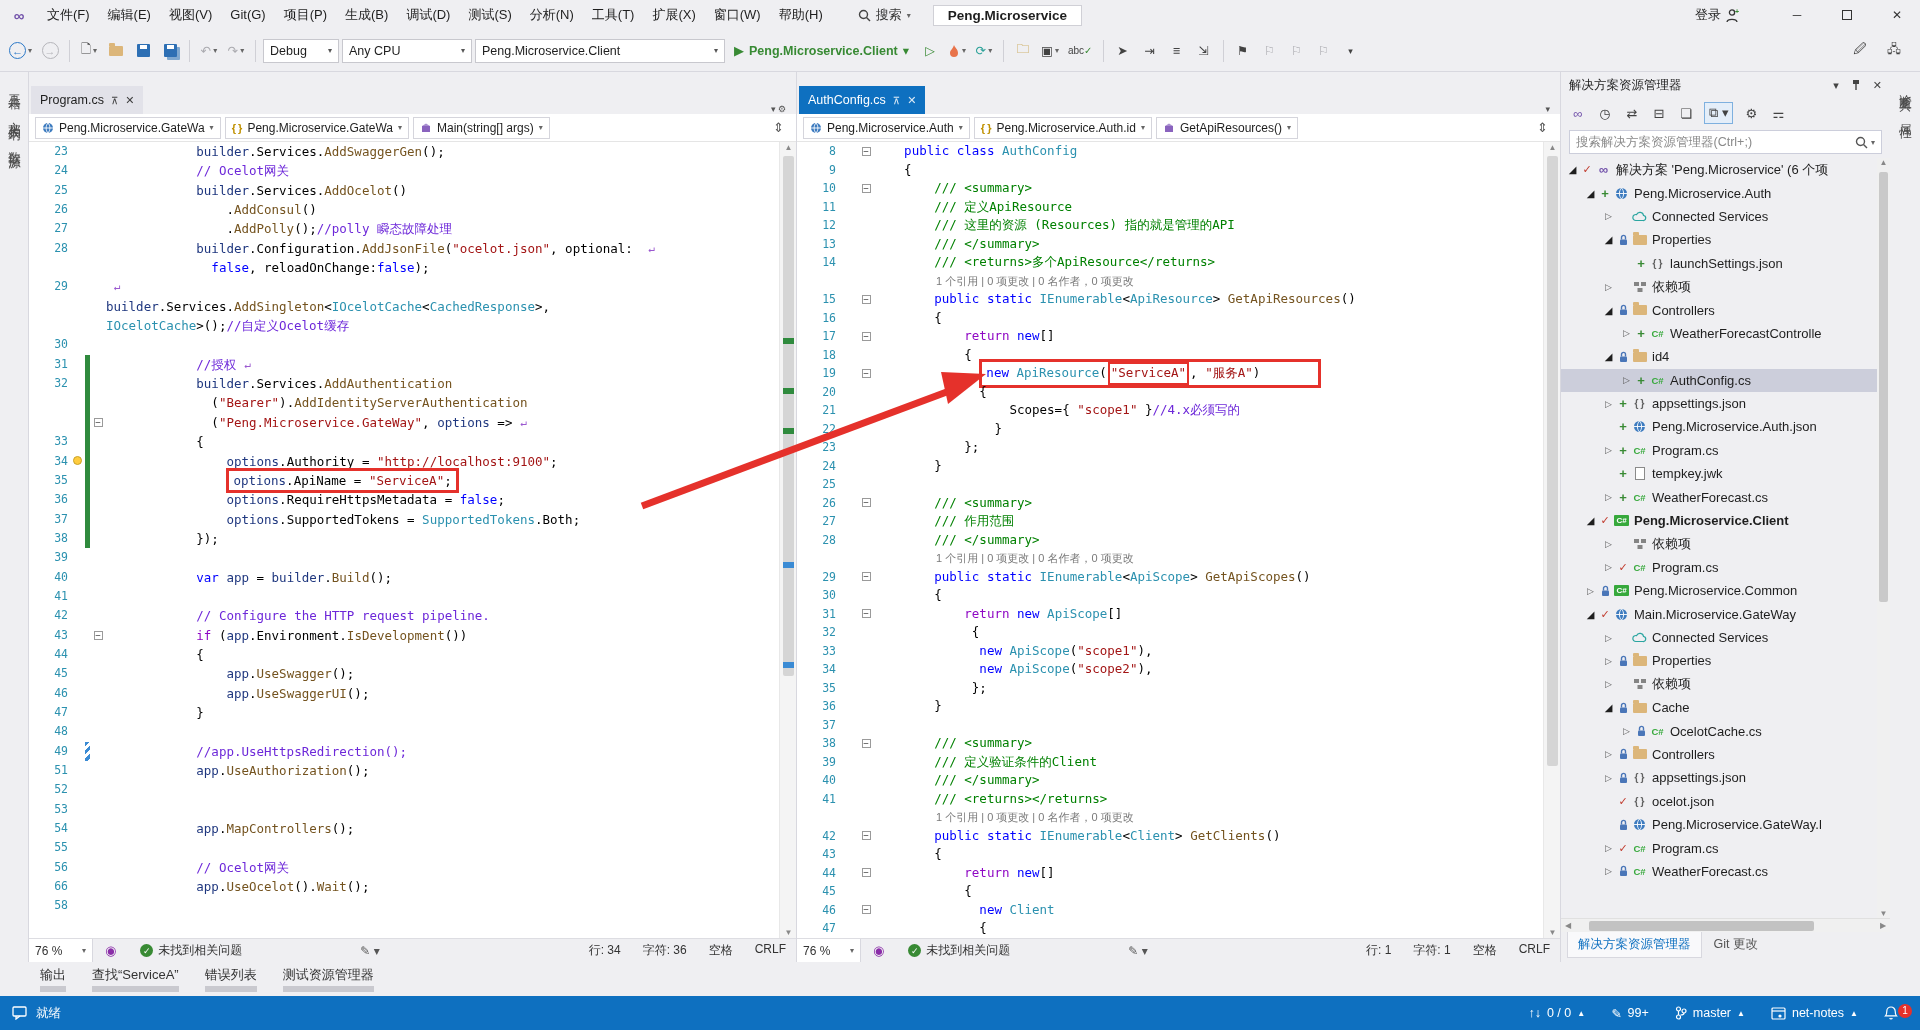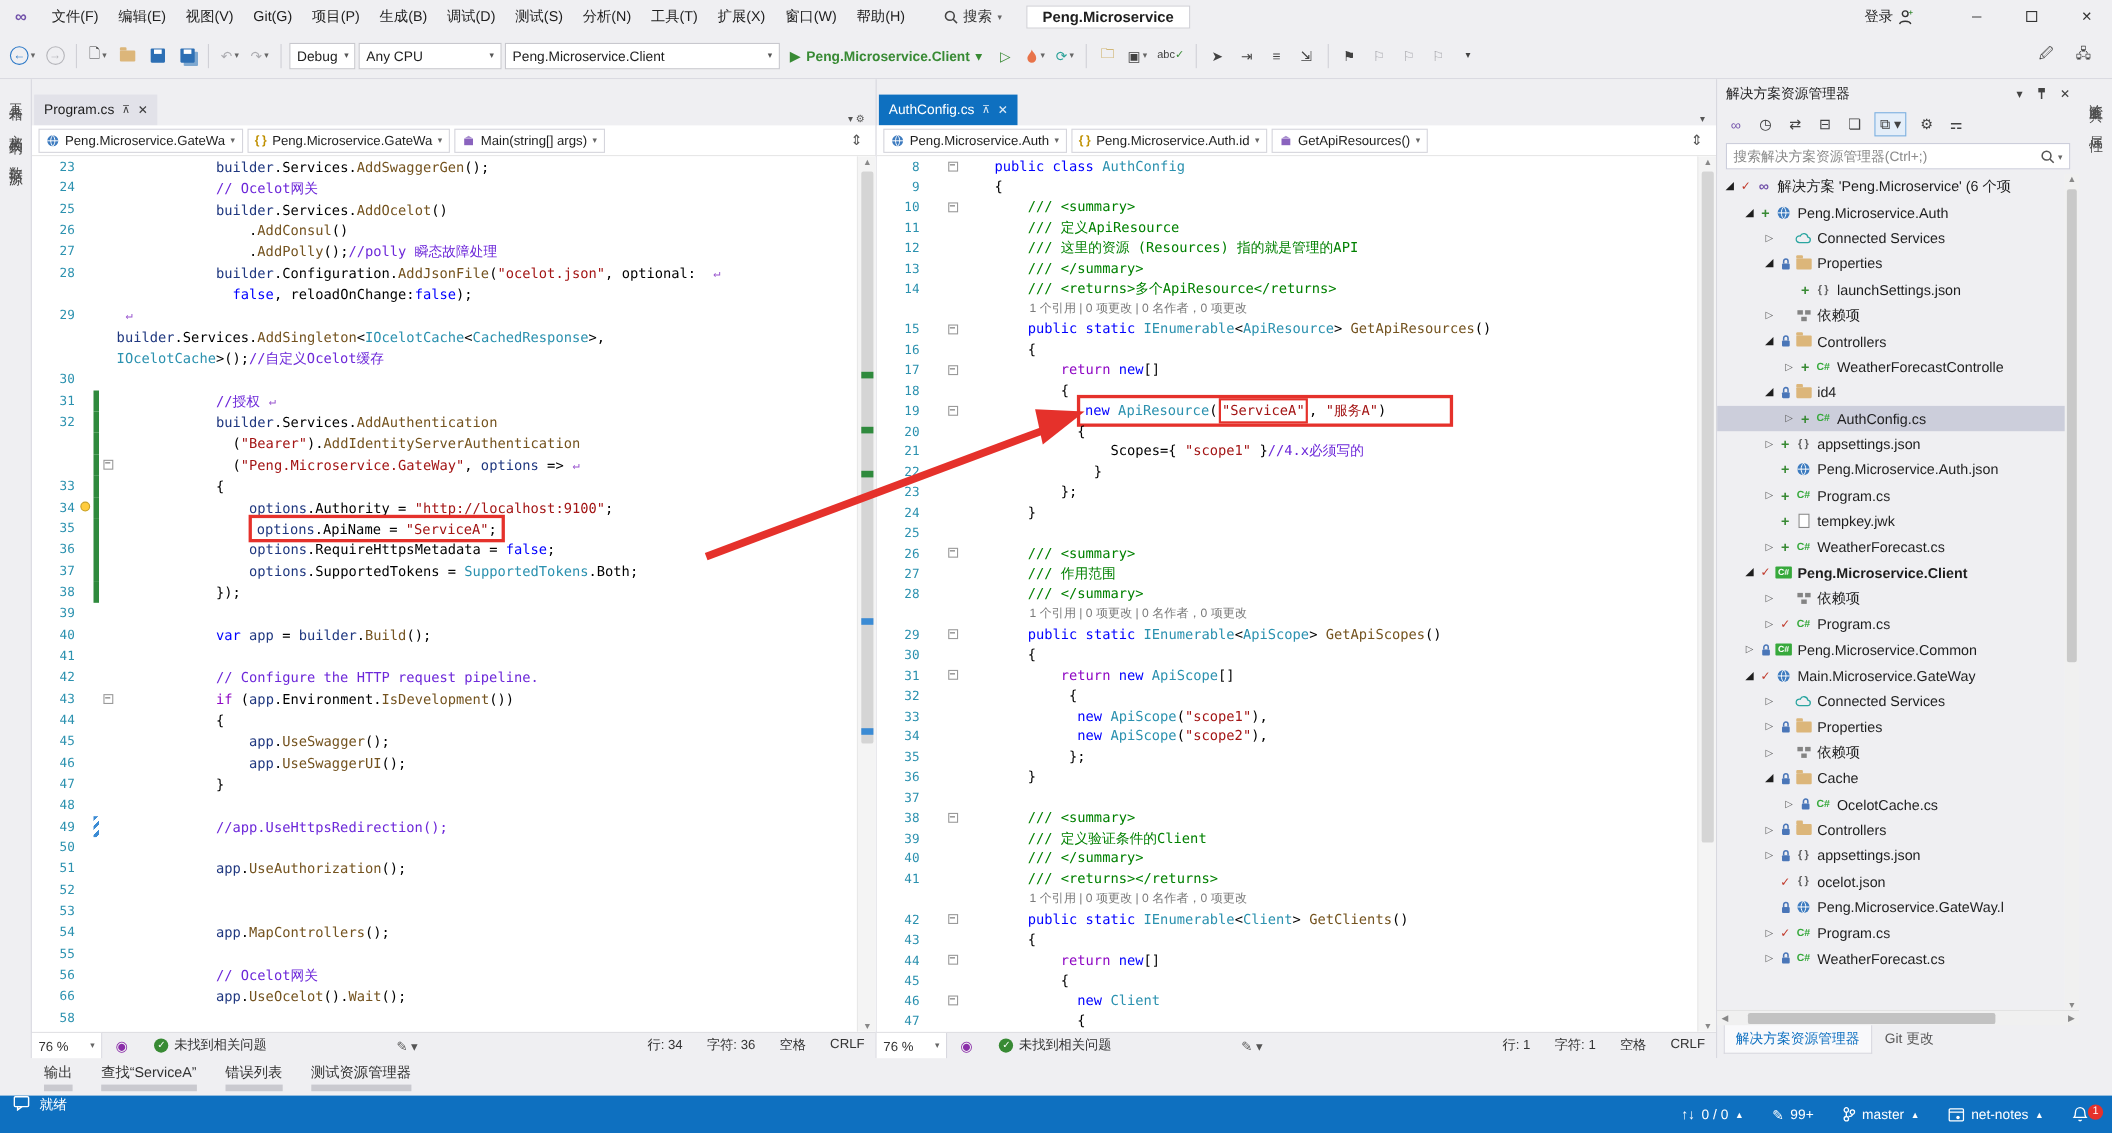--- a/index.html
+++ b/index.html
@@ -120,21 +120,21 @@
   .treevscroll .ar{position:absolute;left:0;width:13px;text-align:center;font-size:8px;color:#888}
   .treevscroll .tvt{position:absolute;left:2px;width:9px;top:14px;height:430px;background:#C9C9C9;border-radius:2px}
 
   
   .paneltabs{height:34px;background:#EFEFF2;display:flex;align-items:center;padding-left:40px;gap:26px;flex:none}
   .ptab{display:flex;flex-direction:column}
   .ptab .lbl{font-size:13px;color:#333}
   .ptab .bar{height:6px;background:#C9C9CF;margin-top:2px}
 
   
-  .statusbar{height:34px;background:#0E70C0;color:#fff;display:flex;font-size:12.5px;flex:none;padding:0 12px;gap:8px}
+  .statusbar{height:34px;background:#0E70C0;color:#fff;display:flex;align-items:center;font-size:12.5px;flex:none;padding:0 12px;gap:8px}
   .sb-right{margin-left:auto;display:flex;align-items:center;gap:26px}
   .sbitem{display:flex;align-items:center;gap:6px}
   .sbitem .car{font-size:8px}
   .bellwrap{position:relative;padding-right:10px}
   .bellbadge{position:absolute;top:-2px;right:-4px;background:#E5312B;color:#fff;font-size:10px;min-width:14px;height:14px;border-radius:7px;display:flex;align-items:center;justify-content:center;padding:0 2px}
 
   .overlay{position:absolute;inset:0;pointer-events:none;z-index:50}
 </style>
 </head>
 <body>
@@ -200,21 +200,21 @@
     <span class="tbtn">
         <span class="floppy"></span>
       </span>
     <span class="tbtn">
         <span class="floppy floppy2"></span>
       </span>
     <span class="sep"></span>
     <span class="tbtn dis">↶<span class="car">▾</span></span>
     <span class="tbtn dis">↷<span class="car">▾</span></span>
     <span class="sep"></span>
-    <span class="combo" style="width:60px">
+    <span class="combo" style="width:76px">
         <span>Debug</span>
         <span class="car">▾</span>
       </span>
     <span class="combo" style="width:130px">
         <span>Any CPU</span>
         <span class="car">▾</span>
       </span>
     <span class="combo" style="width:250px">
         <span>Peng.Microservice.Client</span>
         <span class="car">▾</span>
@@ -320,21 +320,20 @@
             <div class="crow"><span class="lno">40</span><span class="im"></span><span class="cbar"></span><span class="fold"></span><span class="codeln"><span class="sg-p">            </span><span class="sg-k">var</span><span class="sg-p"> </span><span class="sg-l">app</span><span class="sg-p"> = </span><span class="sg-l">builder</span><span class="sg-p">.</span><span class="sg-m">Build</span><span class="sg-p">();</span></span></div>
             <div class="crow"><span class="lno">41</span><span class="im"></span><span class="cbar"></span><span class="fold"></span><span class="codeln"></span></div>
             <div class="crow"><span class="lno">42</span><span class="im"></span><span class="cbar"></span><span class="fold"></span><span class="codeln"><span class="sg-p">            </span><span class="sg-cm">// Configure the HTTP request pipeline.</span></span></div>
             <div class="crow"><span class="lno">43</span><span class="im"></span><span class="cbar"></span><span class="fold"><span class="foldbox">−</span></span><span class="codeln"><span class="sg-p">            </span><span class="sg-c">if</span><span class="sg-p"> (</span><span class="sg-l">app</span><span class="sg-p">.Environment.</span><span class="sg-m">IsDevelopment</span><span class="sg-p">())</span></span></div>
             <div class="crow"><span class="lno">44</span><span class="im"></span><span class="cbar"></span><span class="fold"></span><span class="codeln"><span class="sg-p">            {</span></span></div>
             <div class="crow"><span class="lno">45</span><span class="im"></span><span class="cbar"></span><span class="fold"></span><span class="codeln"><span class="sg-p">                </span><span class="sg-l">app</span><span class="sg-p">.</span><span class="sg-m">UseSwagger</span><span class="sg-p">();</span></span></div>
             <div class="crow"><span class="lno">46</span><span class="im"></span><span class="cbar"></span><span class="fold"></span><span class="codeln"><span class="sg-p">                </span><span class="sg-l">app</span><span class="sg-p">.</span><span class="sg-m">UseSwaggerUI</span><span class="sg-p">();</span></span></div>
             <div class="crow"><span class="lno">47</span><span class="im"></span><span class="cbar"></span><span class="fold"></span><span class="codeln"><span class="sg-p">            }</span></span></div>
             <div class="crow"><span class="lno">48</span><span class="im"></span><span class="cbar"></span><span class="fold"></span><span class="codeln"></span></div>
             <div class="crow"><span class="lno">49</span><span class="im"></span><span class="cbar blue"></span><span class="fold"></span><span class="codeln"><span class="sg-p">            </span><span class="sg-cm">//app.UseHttpsRedirection();</span></span></div>
-            <div class="crow"><span class="lno">50</span><span class="im"></span><span class="cbar"></span><span class="fold"></span><span class="codeln"></span></div>
             <div class="crow"><span class="lno">51</span><span class="im"></span><span class="cbar"></span><span class="fold"></span><span class="codeln"><span class="sg-p">            </span><span class="sg-l">app</span><span class="sg-p">.</span><span class="sg-m">UseAuthorization</span><span class="sg-p">();</span></span></div>
             <div class="crow"><span class="lno">52</span><span class="im"></span><span class="cbar"></span><span class="fold"></span><span class="codeln"></span></div>
             <div class="crow"><span class="lno">53</span><span class="im"></span><span class="cbar"></span><span class="fold"></span><span class="codeln"></span></div>
             <div class="crow"><span class="lno">54</span><span class="im"></span><span class="cbar"></span><span class="fold"></span><span class="codeln"><span class="sg-p">            </span><span class="sg-l">app</span><span class="sg-p">.</span><span class="sg-m">MapControllers</span><span class="sg-p">();</span></span></div>
             <div class="crow"><span class="lno">55</span><span class="im"></span><span class="cbar"></span><span class="fold"></span><span class="codeln"></span></div>
             <div class="crow"><span class="lno">56</span><span class="im"></span><span class="cbar"></span><span class="fold"></span><span class="codeln"><span class="sg-p">            </span><span class="sg-cm">// Ocelot网关</span></span></div>
             <div class="crow"><span class="lno">66</span><span class="im"></span><span class="cbar"></span><span class="fold"></span><span class="codeln"><span class="sg-p">            </span><span class="sg-l">app</span><span class="sg-p">.</span><span class="sg-m">UseOcelot</span><span class="sg-p">().</span><span class="sg-m">Wait</span><span class="sg-p">();</span></span></div>
             <div class="crow"><span class="lno">58</span><span class="im"></span><span class="cbar"></span><span class="fold"></span><span class="codeln"></span></div>
           </div>
         <div class="vscroll">

